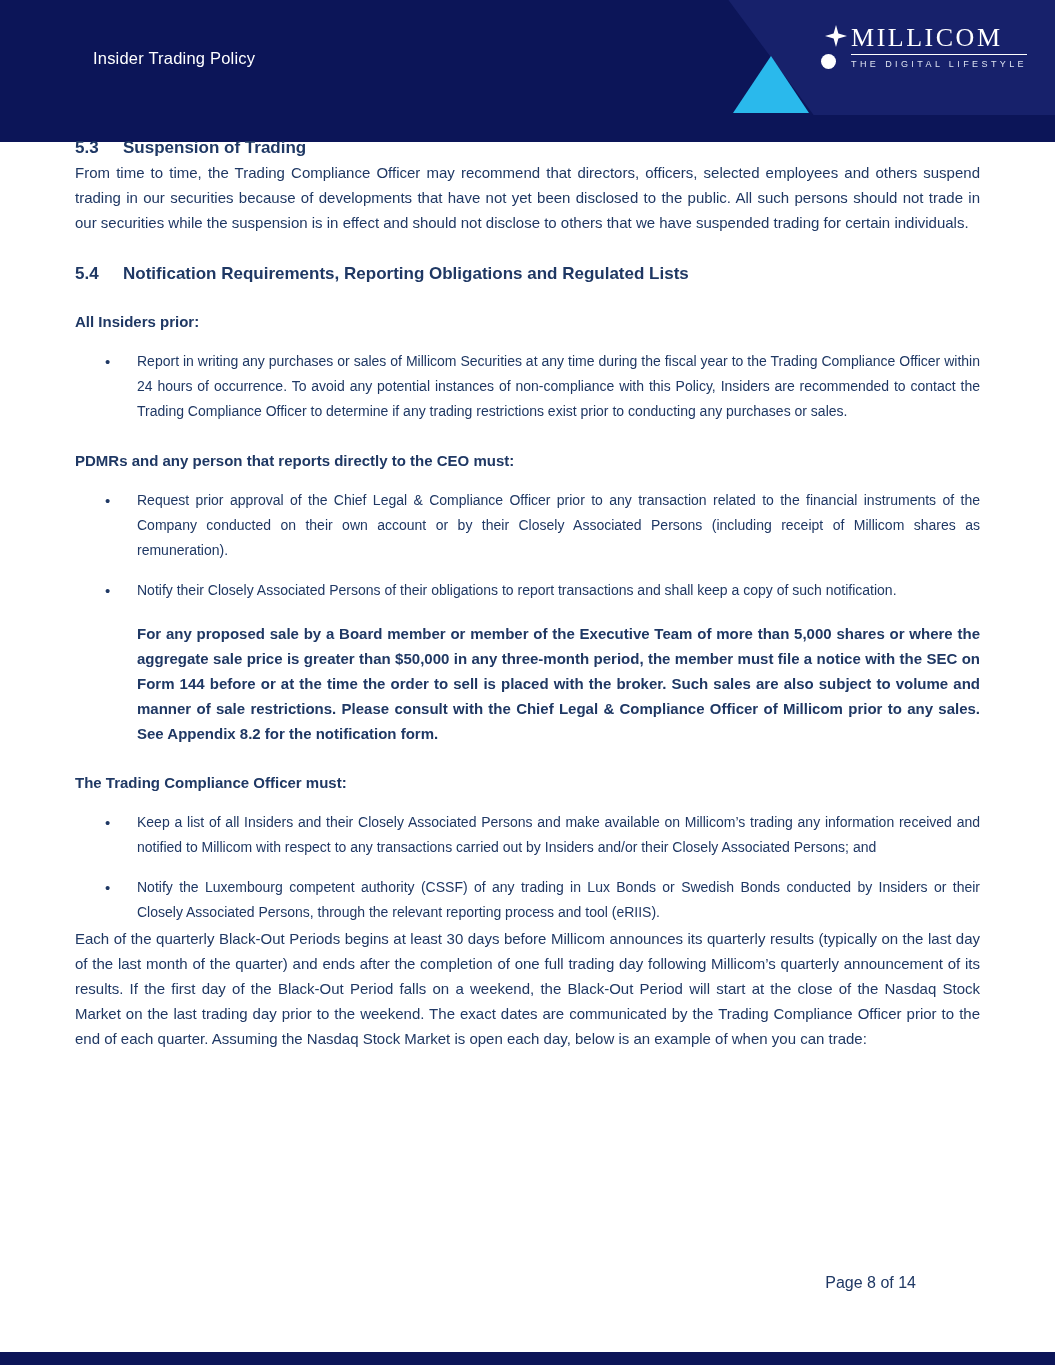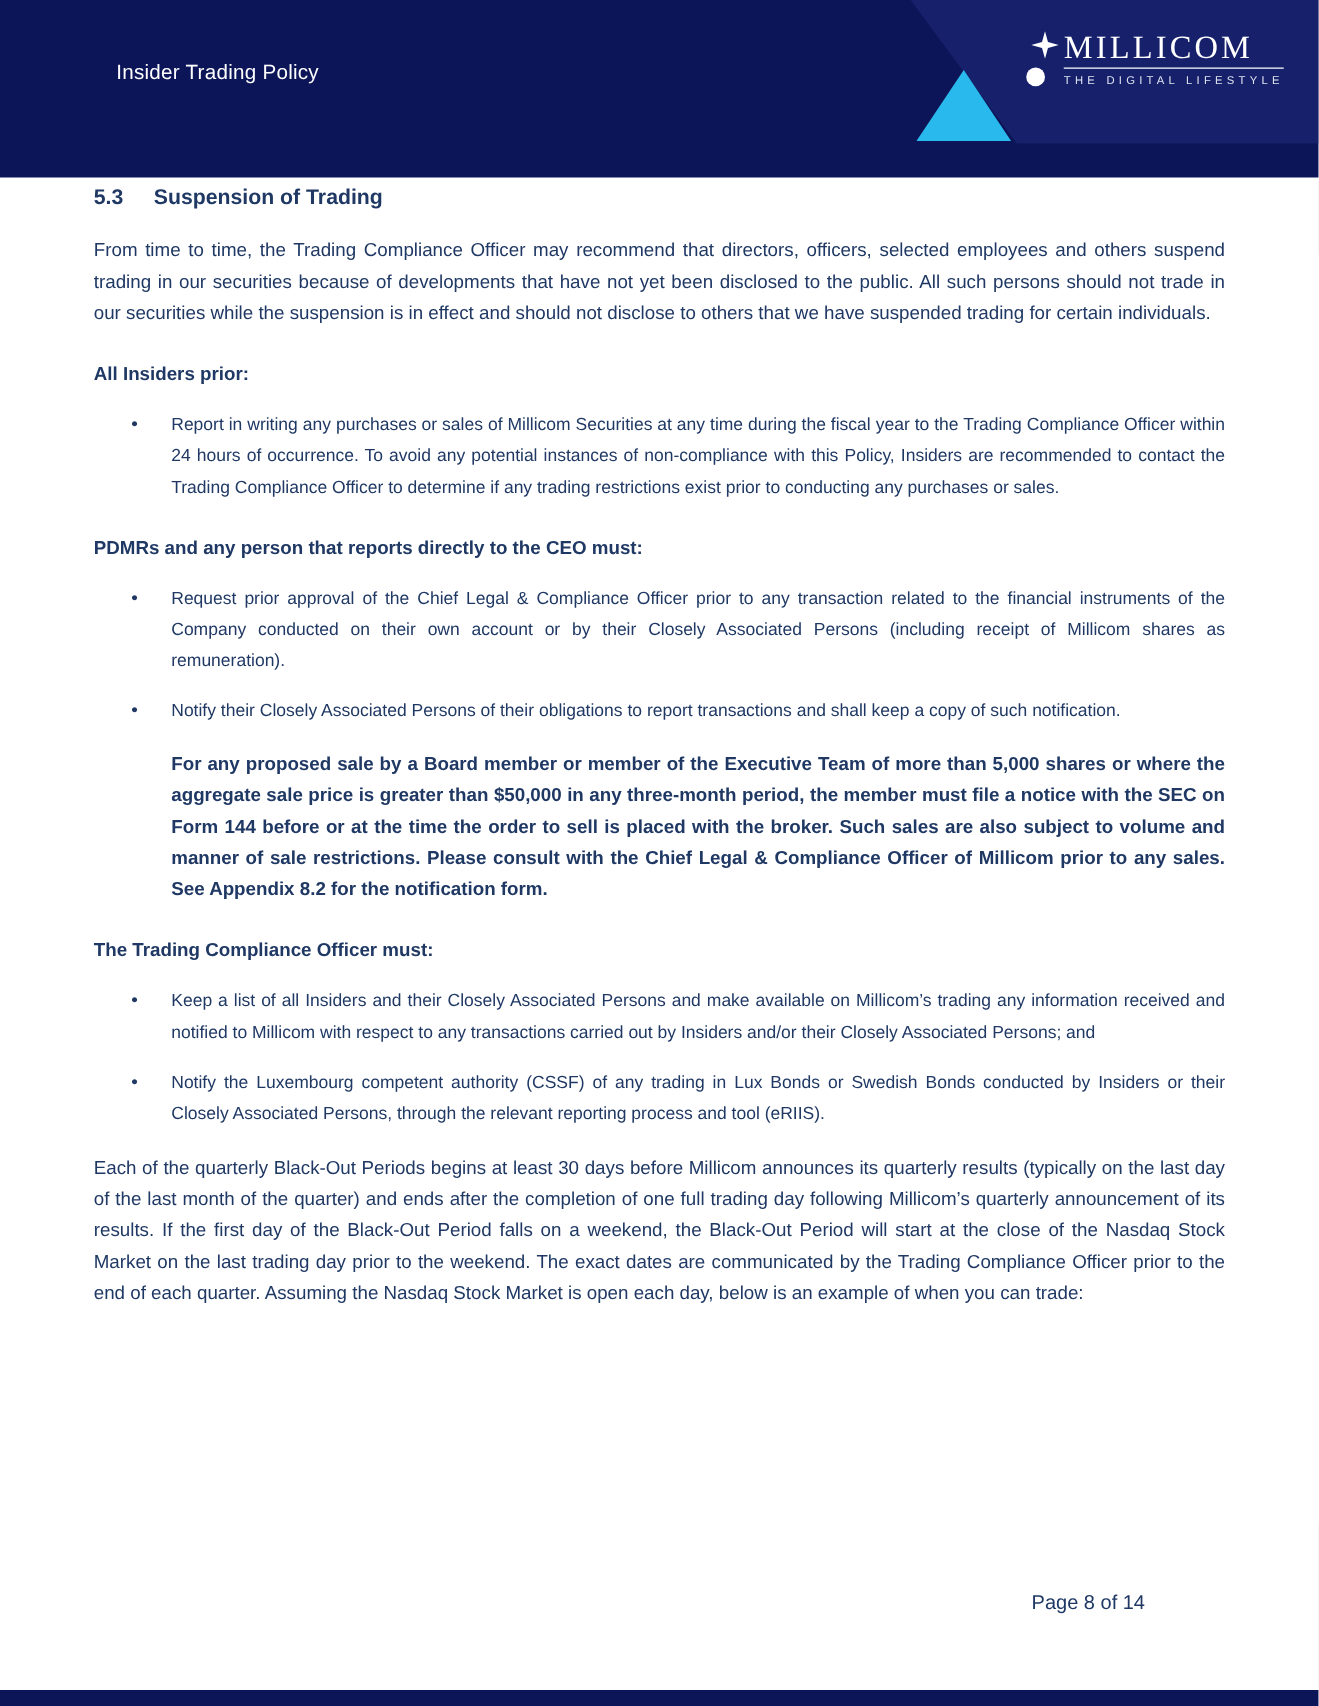--- a/index.html
+++ b/index.html
@@ -86,38 +86,38 @@
   .logo-tagline {
     font-size: 9px;
     letter-spacing: 3.4px;
     color: #dfe4f2;
     white-space: nowrap;
   }
 
   
   .content {
     position: absolute;
-    top: 125px;
+    top: 115px;
     left: 0;
     width: 100%;
     height: 1150px;
     padding: 22px 75px 0 75px;
     overflow: hidden;
   }
   .section-heading {
     margin: 28px 0 0 0;
     font-size: 17px;
     font-weight: bold;
     color: #1f3864;
     line-height: 1.3;
   }
   .content > .section-heading:first-child { margin-top: 0; }
   .sec-num { display: inline-block; width: 48px; }
   .para {
-    margin: 19px 0 0 0;
+    margin: 1px 0 0 0;
     font-size: 15px;
     line-height: 25px;
     text-align: justify;
   }
   .label {
     margin: 24px 0 0 0;
     font-size: 15px;
     line-height: 25px;
     font-weight: bold;
   }
@@ -188,20 +188,23 @@
     </div>
   </header>
 
   <main class="content">
 
     <h2 class="section-heading">
       <span class="sec-num">5.3</span><span class="sec-title">Suspension of Trading</span>
     </h2>
     <p class="para">From time to time, the Trading Compliance Officer may recommend that directors, officers, selected employees and others suspend trading in our securities because of developments that have not yet been disclosed to the public. All such persons should not trade in our securities while the suspension is in effect and should not disclose to others that we have suspended trading for certain individuals.</p>
 
+    <h2 class="section-heading">
+      <span class="sec-num">5.4</span><span class="sec-title">Notification Requirements, Reporting Obligations and Regulated Lists</span>
+    </h2>
 
     <p class="label">All Insiders prior:</p>
 
     <div class="bullet">
       <span class="bullet-marker">•</span>
       <span class="bullet-text">Report in writing any purchases or sales of Millicom Securities at any time during the fiscal year to the Trading Compliance Officer within 24 hours of occurrence. To avoid any potential instances of non-compliance with this Policy, Insiders are recommended to contact the Trading Compliance Officer to determine if any trading restrictions exist prior to conducting any purchases or sales.</span>
     </div>
 
     <p class="label">PDMRs and any person that reports directly to the CEO must:</p>
 

